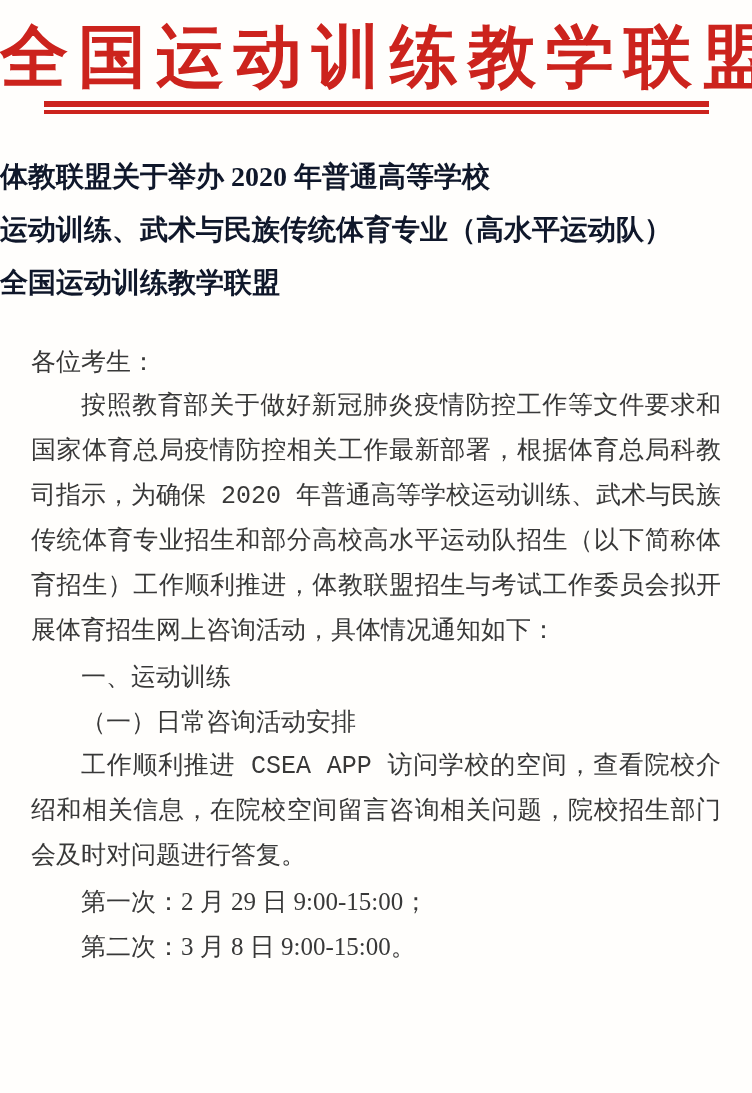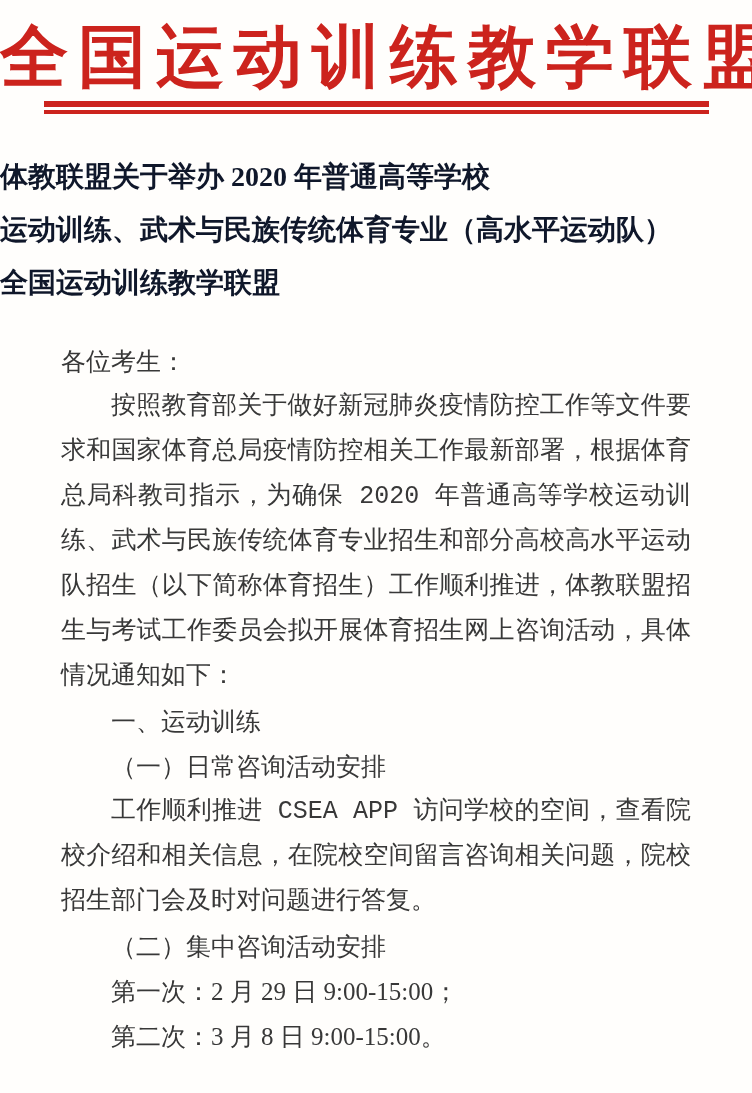--- a/index.html
+++ b/index.html
@@ -52,21 +52,21 @@
     margin-top: 36px;
     text-align: left;
     color: #0f172a;
     font-weight: bold;
     font-size: 28px;
     line-height: 53px;
   }
   
   .doc-body {
     margin-top: 30px;
-    padding: 0 61px;
+    padding: 0 31px;
     color: #383838;
     font-size: 25px;
     line-height: 45px;
   }
   .doc-body p {
     margin: 0;
   }
   .doc-body p.indent {
     text-indent: 50px;
   }
@@ -94,18 +94,17 @@
     <div>运动训练、武术与民族传统体育专业（高水平运动队）</div>
     <div>全国运动训练教学联盟</div>
   </div>
 
   <div class="doc-body">
     <p>各位考生：</p>
     <p class="indent justify">按照教育部关于做好新冠肺炎疫情防控工作等文件要求和国家体育总局疫情防控相关工作最新部署，根据体育总局科教司指示，为确保 2020 年普通高等学校运动训练、武术与民族传统体育专业招生和部分高校高水平运动队招生（以下简称体育招生）工作顺利推进，体教联盟招生与考试工作委员会拟开展体育招生网上咨询活动，具体情况通知如下：</p>
     <p class="indent">一、运动训练</p>
     <p class="indent">（一）日常咨询活动安排</p>
     <p class="indent justify">工作顺利推进 CSEA APP 访问学校的空间，查看院校介绍和相关信息，在院校空间留言咨询相关问题，院校招生部门会及时对问题进行答复。</p>
-    <p class="indent">（二）集中咨询活动安排</p>
     <p class="indent">第一次：2 月 29 日 9:00-15:00；</p>
     <p class="indent">第二次：3 月 8 日 9:00-15:00。</p>
   </div>
 
 </div>
 
 </body></html>

